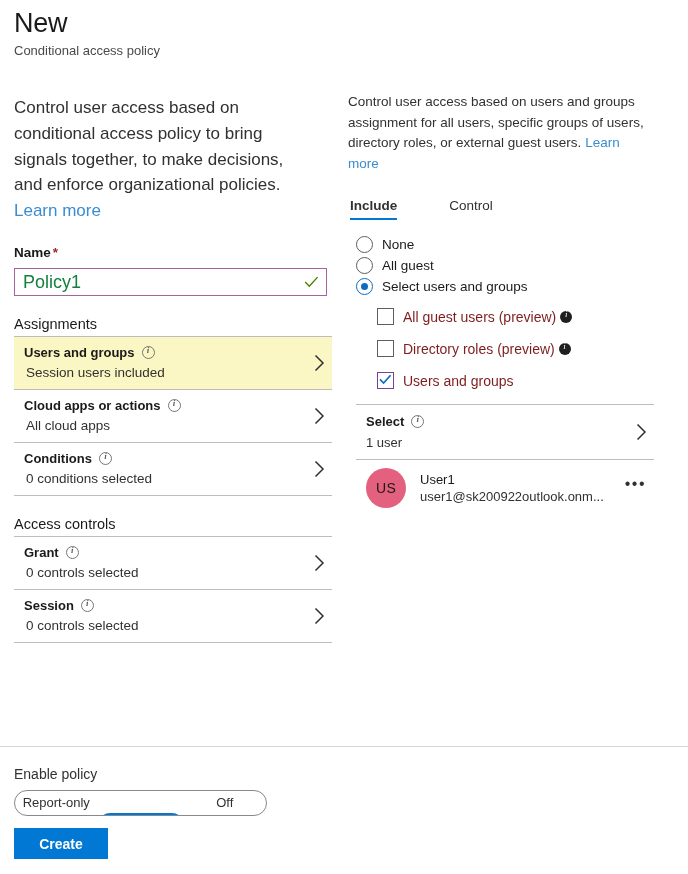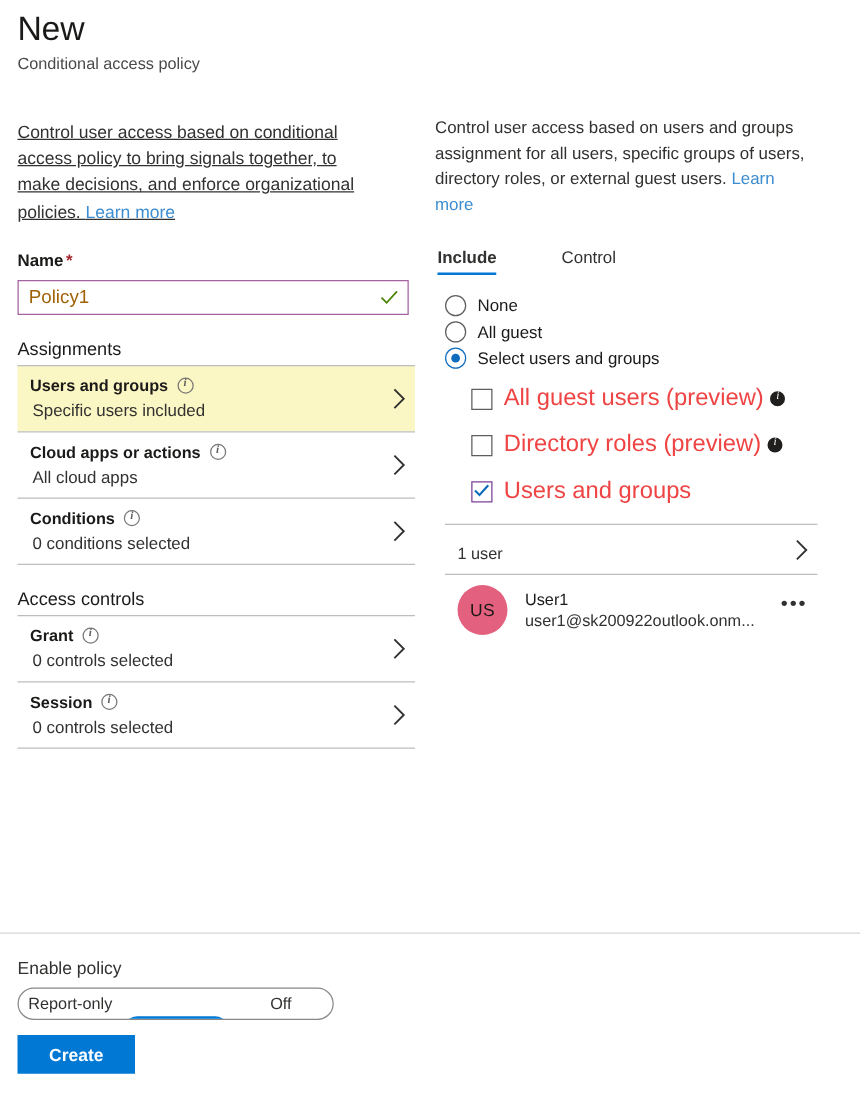--- a/index.html
+++ b/index.html
@@ -25,26 +25,25 @@
     color: #1b1a19;
     margin-top: 8px;
     line-height: 1.18;
   }
   .blade-subtitle {
     font-size: 13px;
     color: #4a4a48;
     margin-top: 3px;
   }
   .intro {
-    font-size: 14px;
+    font-size: 17px;
     line-height: 1.52;
     color: #323130;
     margin-top: 37px;
     width: 290px;
-    text-decoration: underline;
   }
   .link {
     color: #3b8cd0;
     text-decoration: none;
     cursor: pointer;
   }
 
   .field-label {
     font-size: 13.5px;
     font-weight: 600;
@@ -60,22 +59,22 @@
     height: 28px;
     border: 1px solid #a4629e;
     background: #ffffff;
     display: flex;
     align-items: center;
   }
   .name-input {
     border: 0;
     outline: none;
     font-family: "Liberation Sans", sans-serif;
-    font-size: 15px;
-    color: #a16207;
+    font-size: 18px;
+    color: #15803d;
     padding: 0 26px 0 8px;
     width: 100%;
     height: 100%;
     background: transparent;
   }
   .valid-check {
     position: absolute;
     right: 7px; top: 50%;
     transform: translateY(-50%);
     line-height: 0;
@@ -226,21 +225,21 @@
     cursor: pointer;
   }
   .cbox {
     width: 17px; height: 17px;
     border: 1.3px solid #605e5c;
     background: #ffffff;
     flex: none;
     position: relative;
   }
   .cbox.checked { border-color: #7b3f98; }
-  .check-label { font-size: 19px; color: #ef4444; }
+  .check-label { font-size: 14px; color: #7f1d1d; }
 
   .r-divider {
     height: 1px;
     background: #bdbdbd;
     margin-left: 8px;
     width: 298px;
   }
 
   .select-row {
     position: relative;
@@ -381,21 +380,21 @@
 
     <div class="section-head">Assignments</div>
 
     <div class="rowlist">
 
       <div class="row highlight">
         <div class="row-title">
           <span>Users and groups</span>
           <span class="info-o"></span>
         </div>
-        <div class="row-value">Specific users included</div>
+        <div class="row-value">Session users included</div>
         <span class="chev">
           <svg width="11" height="18" viewBox="0 0 11 18">
               <path d="M1.5 1.5 L9 9 L1.5 16.5" fill="none" stroke="#323130" stroke-width="1.5"></path>
             </svg>
         </span>
       </div>
 
       <div class="row">
         <div class="row-title">
           <span>Cloud apps or actions</span>
@@ -505,20 +504,24 @@
               <path d="M2 6.4 L5.6 10 L12.6 2.2" fill="none" stroke="#0f6cbd" stroke-width="1.7"></path>
             </svg>
         </span>
         <span class="check-label">Users and groups</span>
       </div>
     </div>
 
     <div class="r-divider"></div>
 
     <div class="select-row">
+      <div class="select-title">
+        <span>Select</span>
+        <span class="info-o"></span>
+      </div>
       <div class="select-value">1 user</div>
       <span class="chev">
         <svg width="11" height="18" viewBox="0 0 11 18">
             <path d="M1.5 1.5 L9 9 L1.5 16.5" fill="none" stroke="#323130" stroke-width="1.5"></path>
           </svg>
       </span>
     </div>
 
     <div class="r-divider"></div>
 

